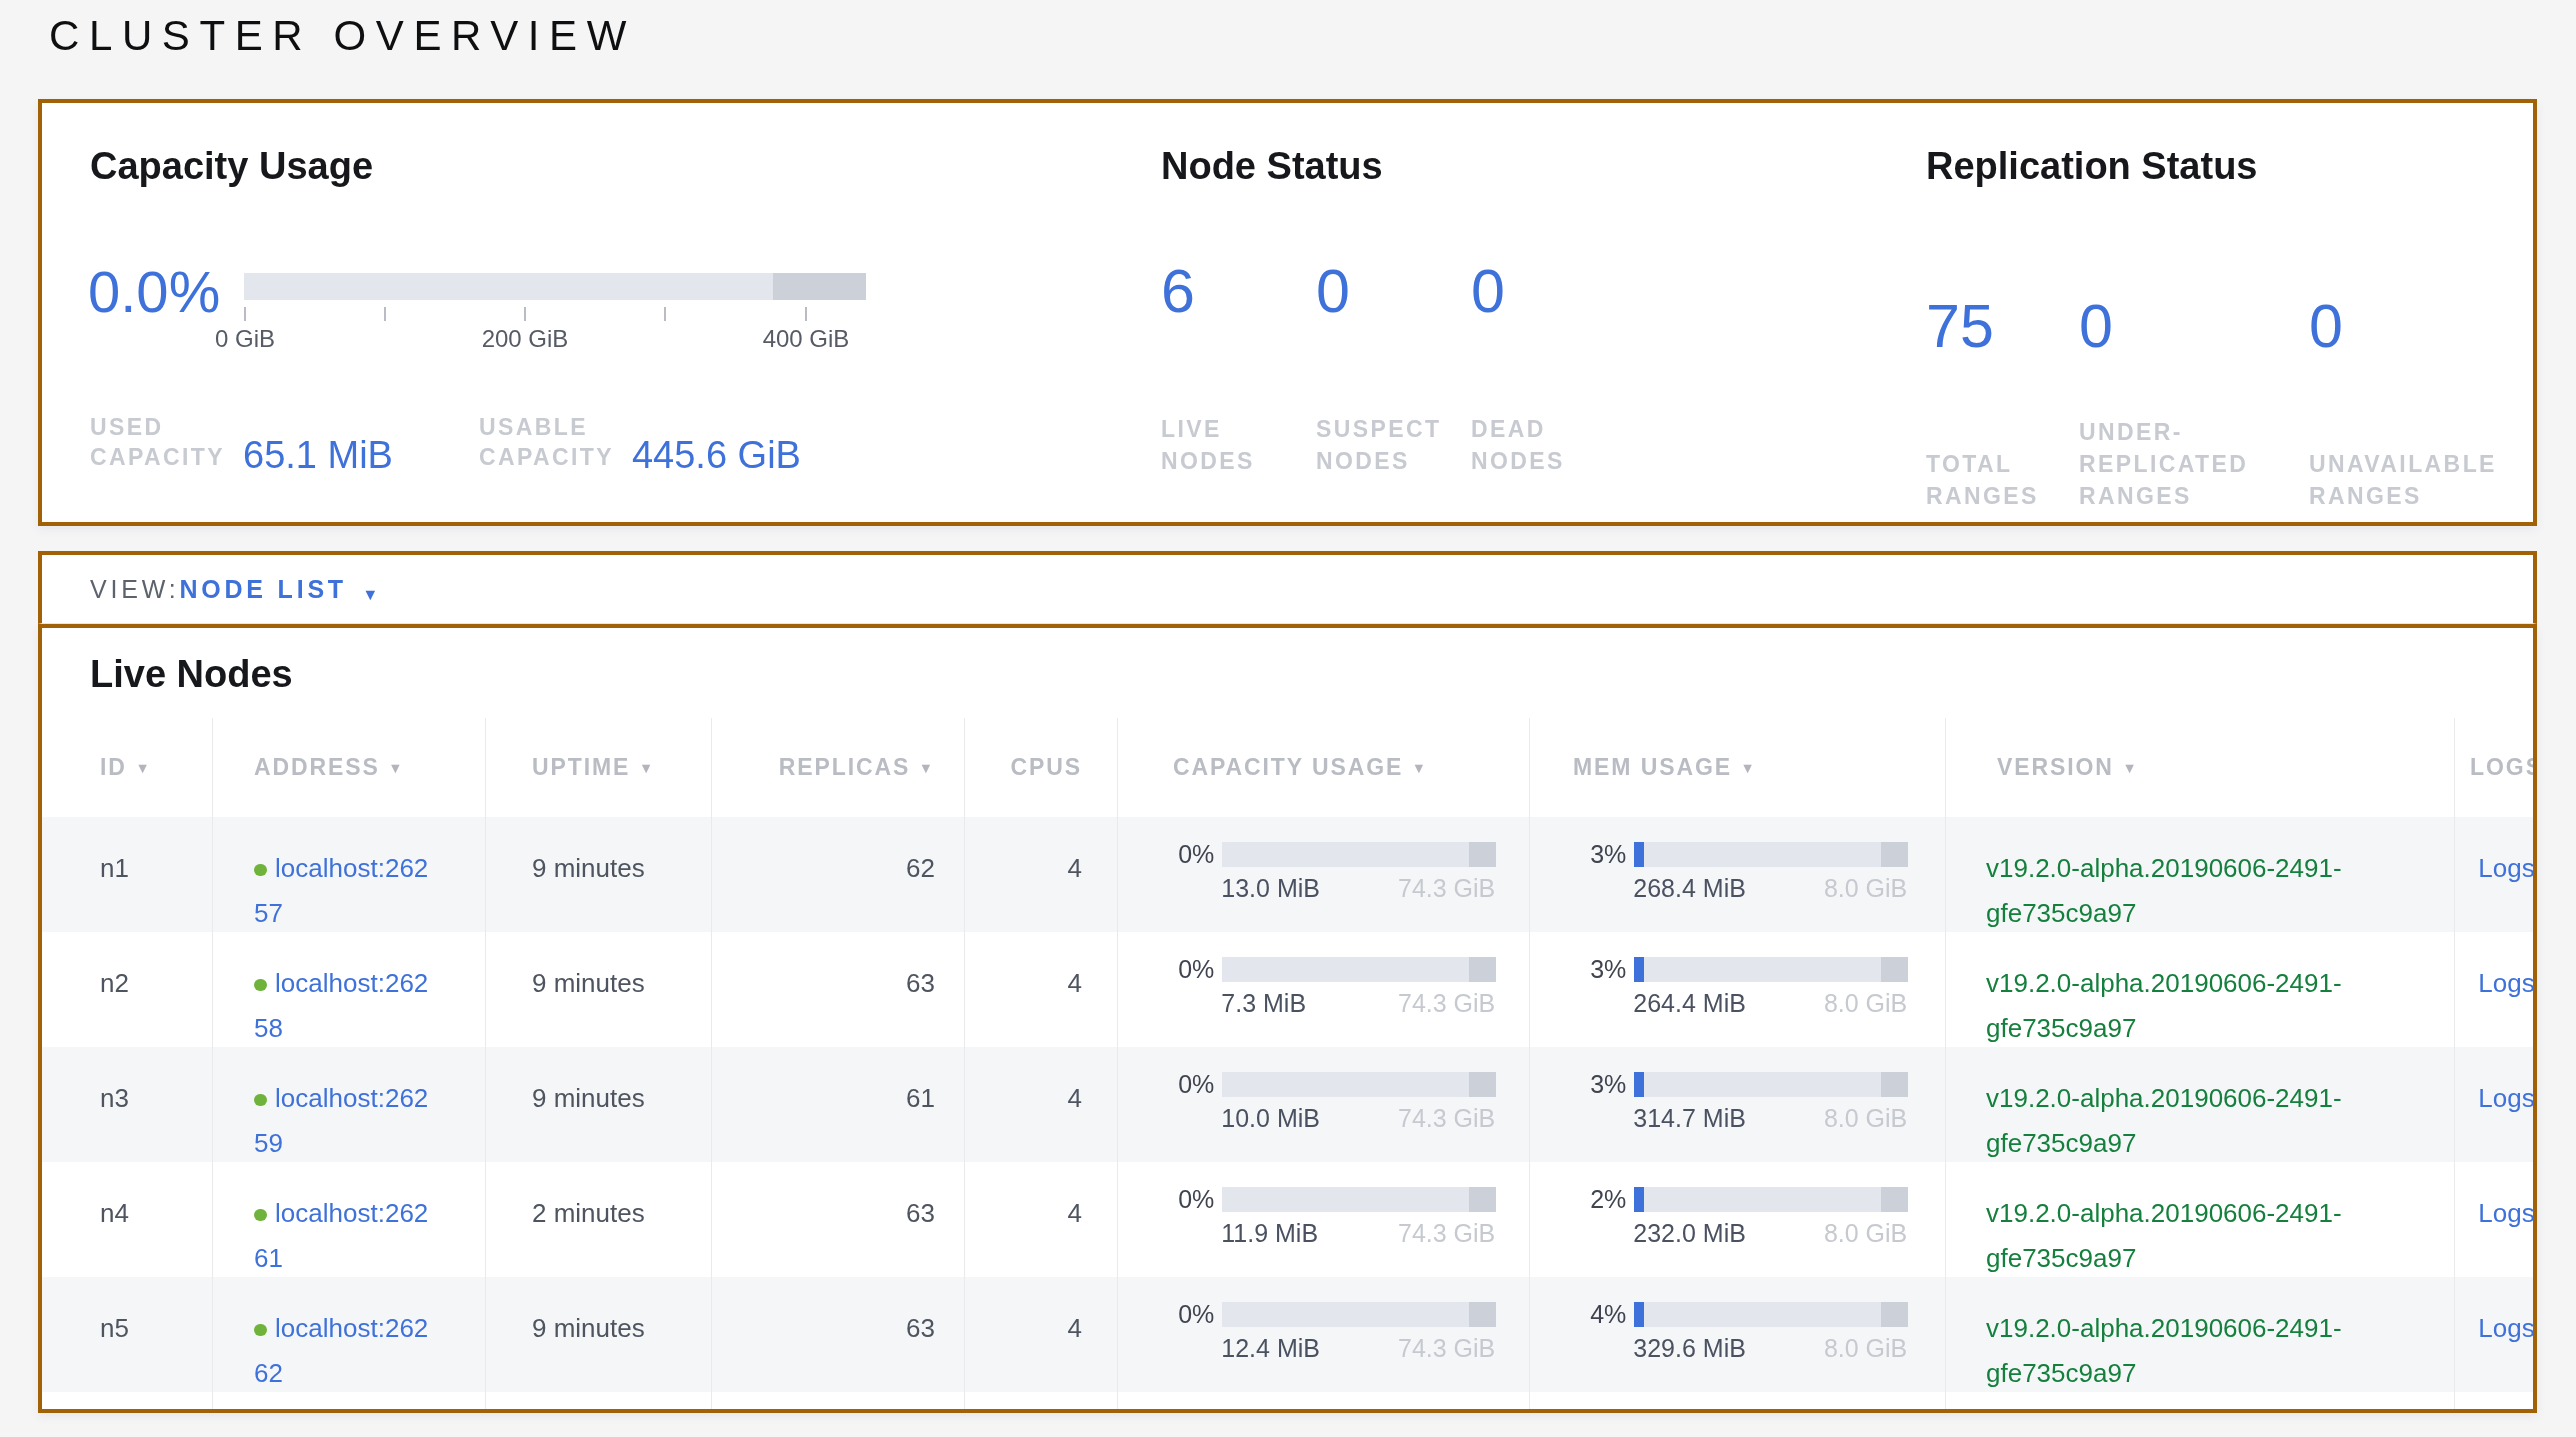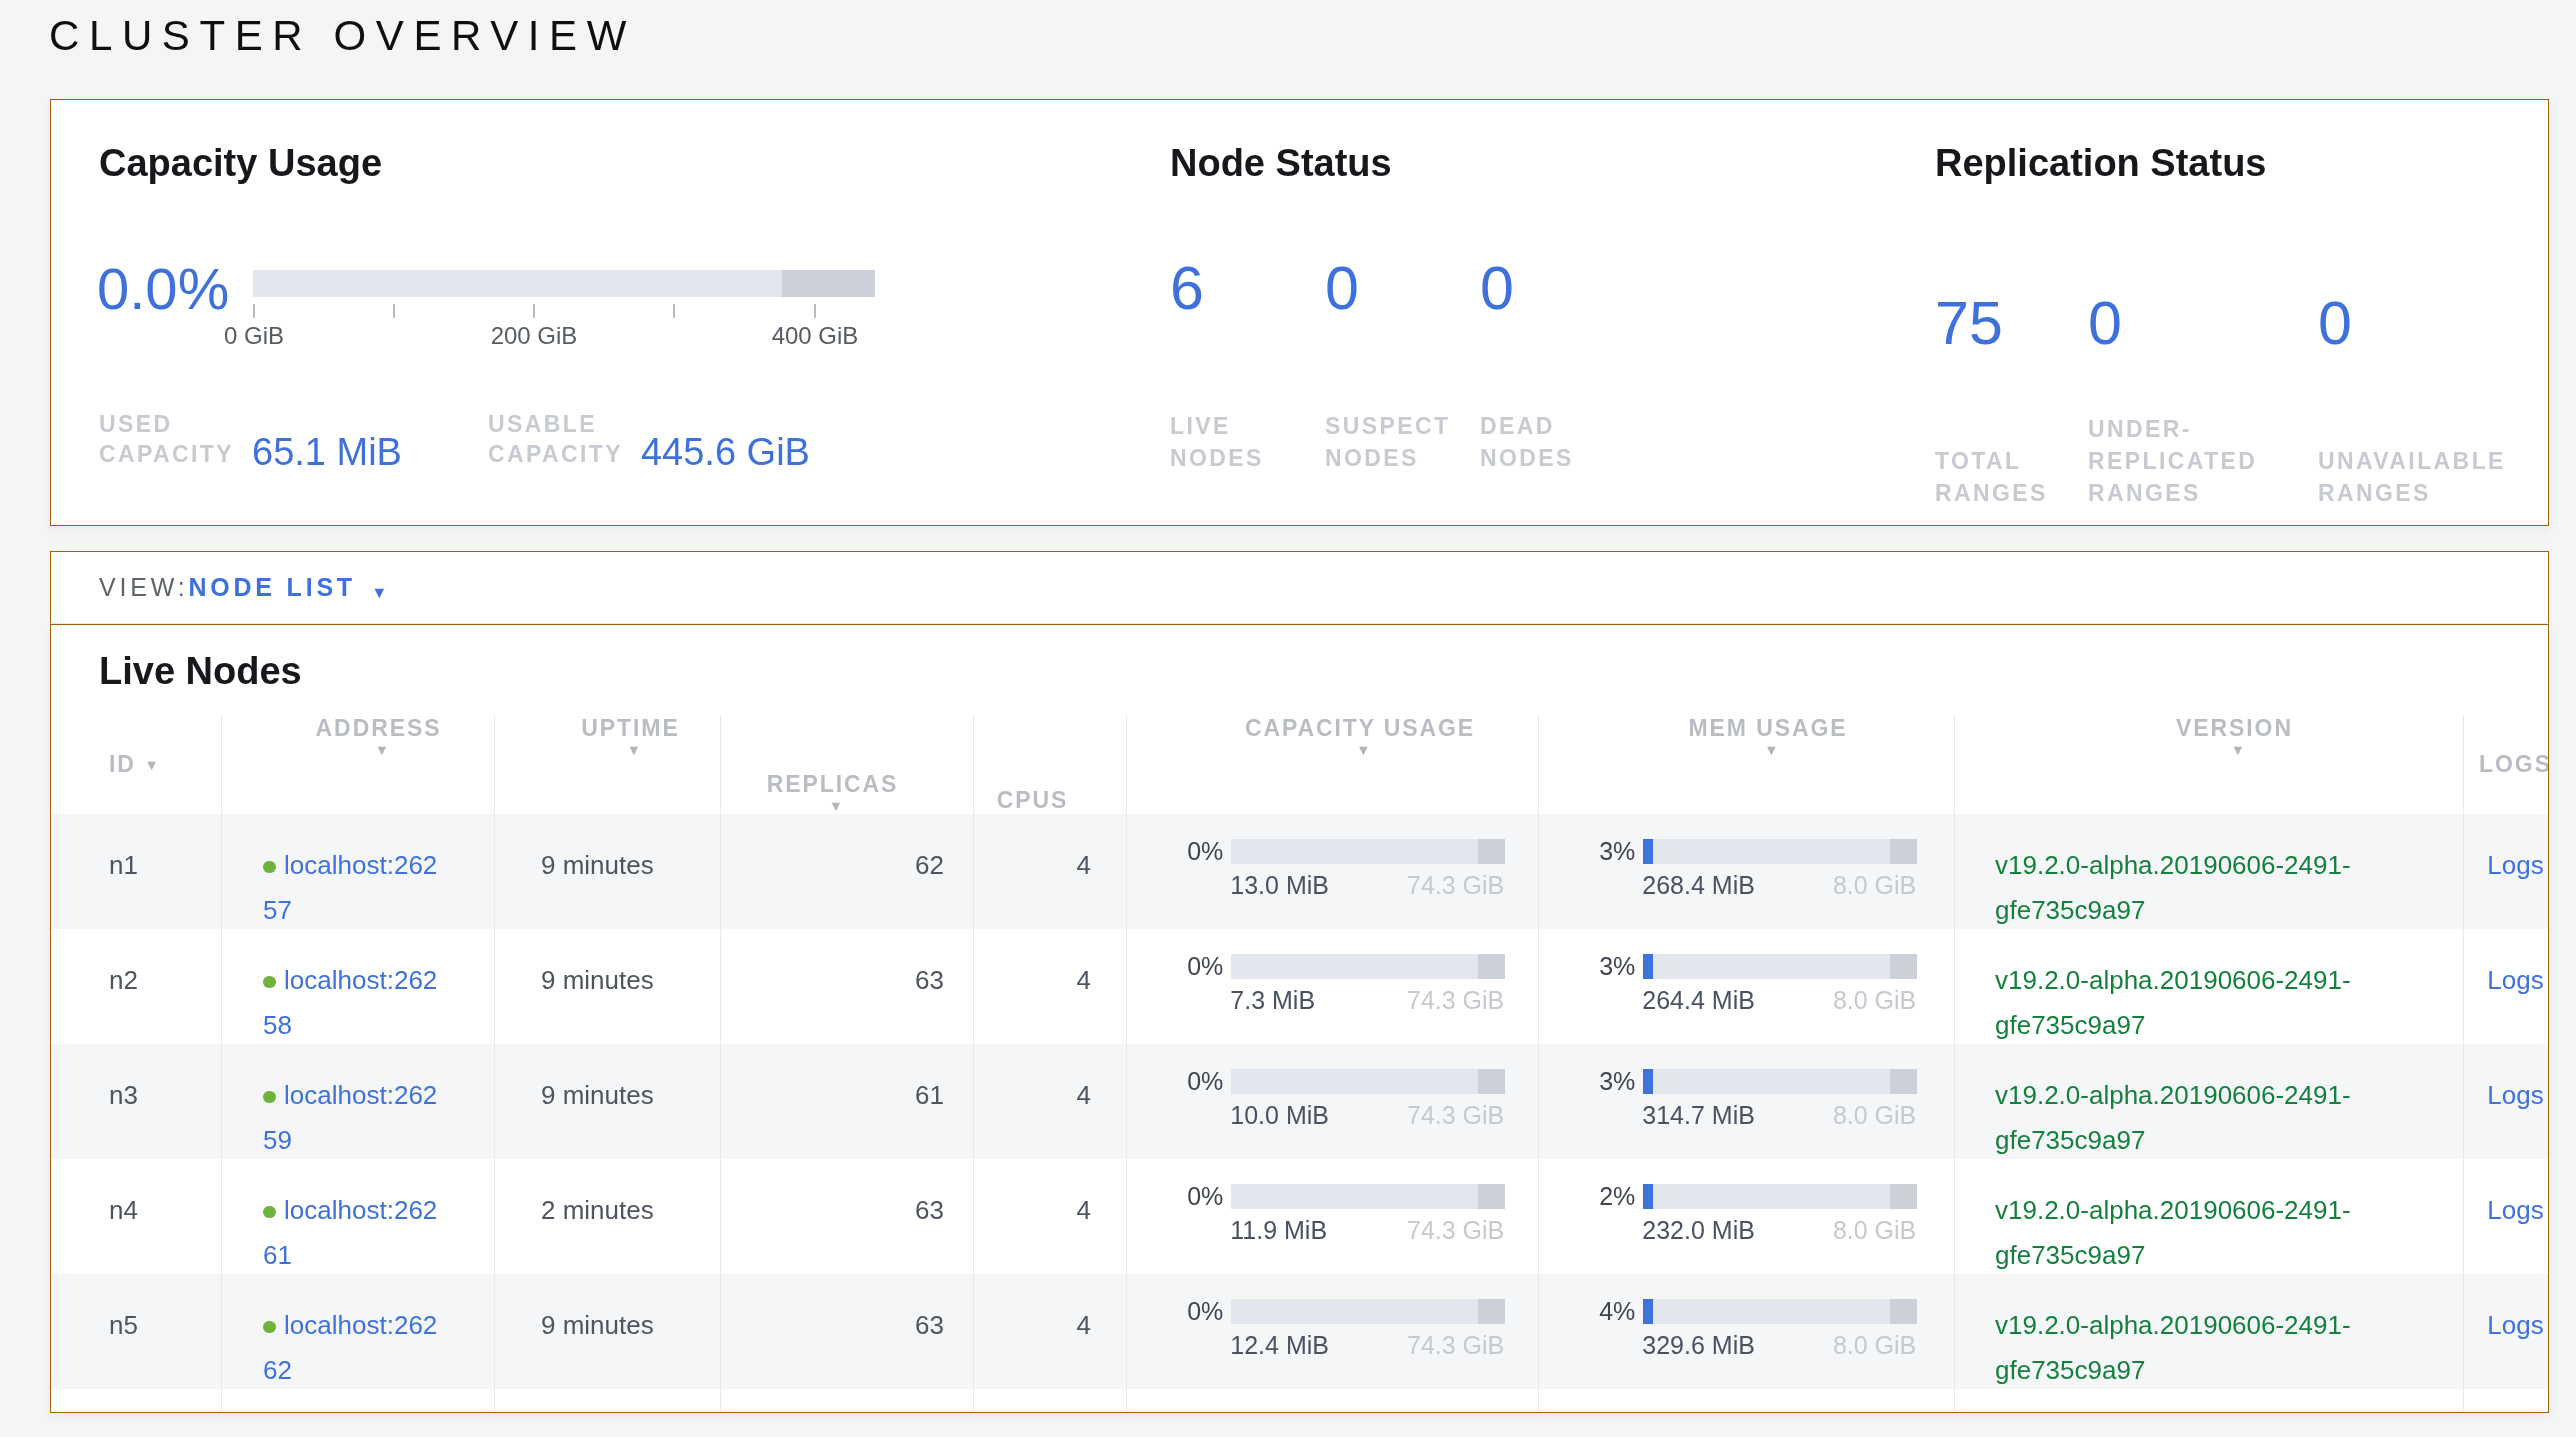--- a/index.html
+++ b/index.html
@@ -9,22 +9,22 @@
     background:#f5f5f6;
     font-family:"Liberation Sans", sans-serif;
     color:#4f5560;
     overflow:hidden;
   }
   .page-title {
     position:absolute; left:49px; top:11.5px;
     font-size:42px; font-weight:400; letter-spacing:9.6px; color:#0d0f11;
   }
   .panel {
-    position:absolute; left:50px; width:2499px; background:#fff;
-    border:1px solid #a16207;
+    position:absolute; left:38px; width:2499px; background:#fff;
+    border:4px solid #a16207;
     box-shadow:0 3.8px 9.6px rgba(60,64,80,0.07);
   }
   
   #summary-panel { top:99px; height:427px; }
   .section-heading { position:absolute; font-size:38px; font-weight:700; color:#16181c; }
   #cap-heading { left:48px; top:42px; }
   #node-heading { left:1119px; top:42px; }
   #repl-heading { left:1884px; top:42px; }
 
   .cap-row { position:absolute; left:46px; top:161px; display:flex; align-items:flex-start; }
@@ -74,21 +74,21 @@
 
   
   #table-panel { top:624px; height:789px; overflow:hidden; }
   .table-heading { position:absolute; left:48px; top:25px; font-size:38px; font-weight:700; color:#16181c; }
   .grid-row { display:grid; grid-template-columns:150px 273px 226px 253px 153px 412px 416px 509px 104px;padding-left:20px; }
   #table-header { position:absolute; top:90px; left:0; right:0; height:99px; }
   .th {
     display:flex; align-items:center;
     font-size:23px; letter-spacing:1.9px; font-weight:600; color:#b9bcc3;
   }
-  .th + .th, .td + .td { border-left:1px solid #e9eaec;flex-direction:column; }
+  .th + .th, .td + .td { border-left:1px solid #e9eaec; }
   .sort-arrow { font-size:14.4px; color:#b2b5bc; margin-left:8.6px; }
   .th-id { padding-left:38px; }
   .th-address { padding-left:41px; }
   .th-uptime { padding-left:46px; }
   .th-replicas { justify-content:flex-end; padding-right:29px; }
   .th-cpus { justify-content:flex-end; padding-right:35px; }
   .th-cap { padding-left:55px; }
   .th-mem { padding-left:43px; }
   .th-version { padding-left:51px; }
   .th-logs { justify-content:center; }

